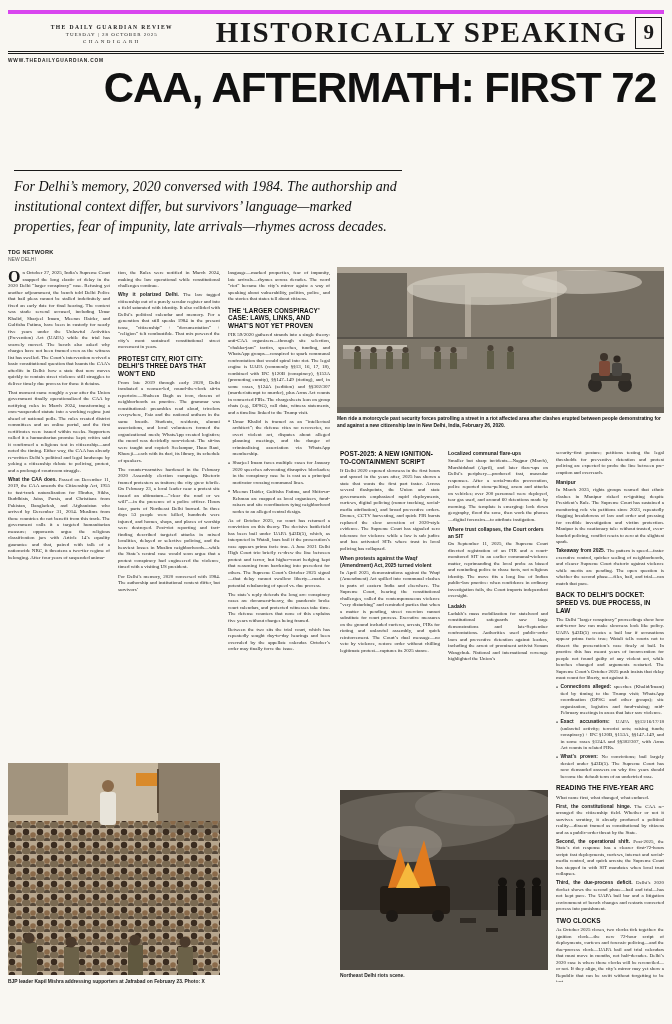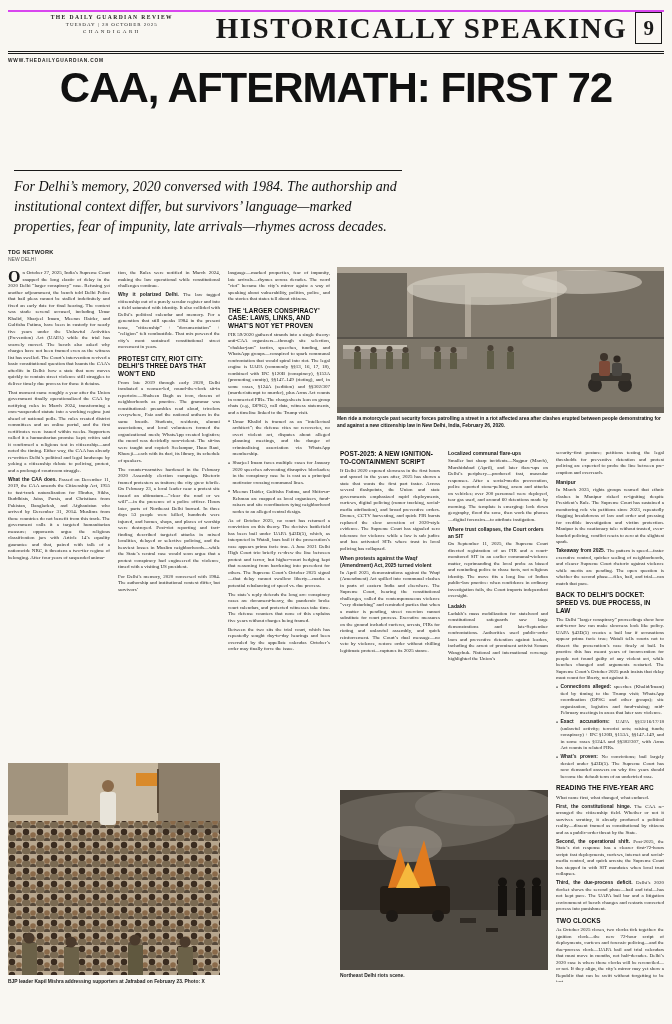--- a/index.html
+++ b/index.html
@@ -2,35 +2,35 @@
 <html><head>
 <meta charset="utf-8">
 <style>
   * { margin:0; padding:0; box-sizing:border-box; }
   html,body { width:672px; height:1024px; }
   body { background:#d9d6d0; font-family:"Liberation Sans", sans-serif; color:#1a1a1a; }
   .page { position:relative; width:672px; height:1024px; background:#f9f7f2; overflow:hidden; }
 
   
   .masthead { position:absolute; top:10px; left:8px; width:656px; height:44px;
-    border-top:2px solid #d946ef; border-bottom:3px double #1a1a1a;
-    display:flex; }
+    border-top:4px solid #d946ef; border-bottom:3px double #1a1a1a;
+    display:flex; align-items:center; }
   .masthead-left { width:235px; text-align:center; font-family:"Liberation Serif", serif; padding-top:2px; }
   .m-paper { font-size:5.6px; letter-spacing:1.4px; font-weight:bold; }
   .m-date  { font-size:5px; letter-spacing:1px; margin-top:2px; }
   .m-city  { font-size:5px; letter-spacing:2.4px; margin-top:2px; }
   .section-title { flex:1; text-align:center; font-family:"Liberation Serif", serif;
     font-size:29px; letter-spacing:1.5px; font-weight:600; white-space:nowrap; }
   .page-num-box { width:30px; height:32px; border:1.5px solid #1a1a1a; margin-left:8px; margin-right:2px;
     display:flex; align-items:center; justify-content:center;
     font-family:"Liberation Serif", serif; font-size:21px; font-weight:bold; }
   .website { position:absolute; top:58px; left:8px; font-size:4.8px; font-weight:bold; letter-spacing:0.8px; color:#222; }
 
   
-  .headline { position:absolute; top:66px; left:16px; width:640px; text-align:center;
+  .headline { position:absolute; top:66px; left:16px; width:640px; text-align:right;
     font-weight:900; font-size:42px; line-height:1.03; letter-spacing:-1px; color:#111; }
   .standfirst { position:absolute; top:170px; left:14px; width:388px;
     font-family:"Liberation Serif", serif; font-style:italic; font-size:14px; line-height:1.42;
     color:#111; border-top:1px solid #1a1a1a; padding-top:6px; }
   .byline { position:absolute; top:249px; left:8px; }
   .byline-net { font-size:5.6px; font-weight:bold; letter-spacing:0.3px; }
   .byline-loc { font-size:5px; color:#555; margin-top:1px; }
 
   
   figure { position:absolute; overflow:hidden; background:#8d867b; }

